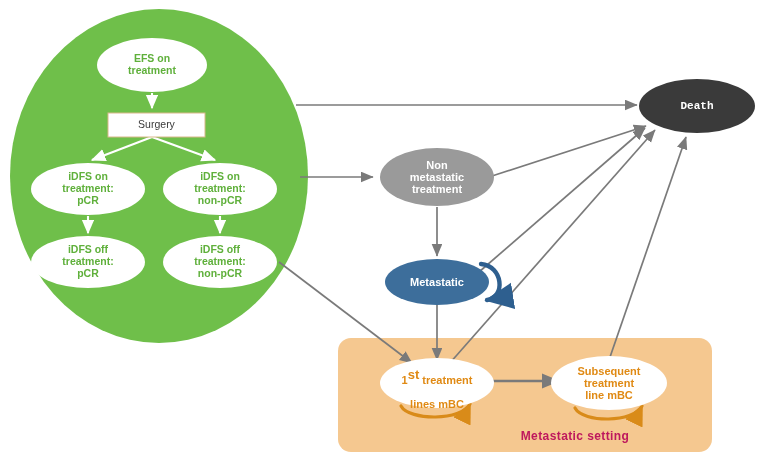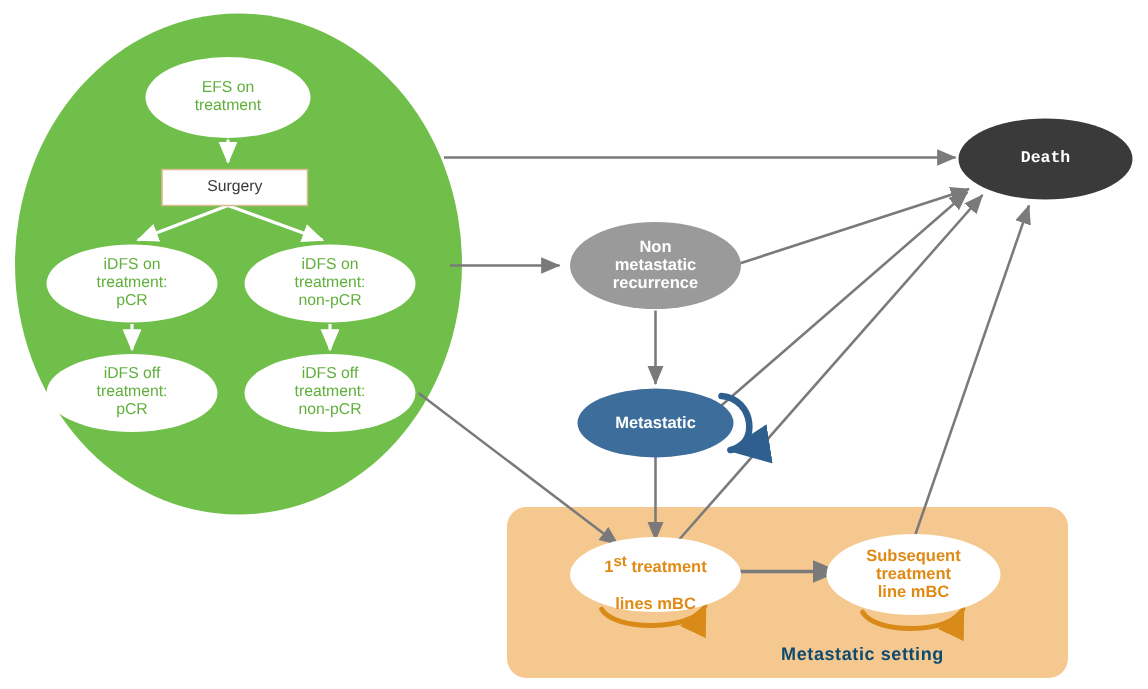--- a/index.html
+++ b/index.html
@@ -5,26 +5,26 @@
 <style>
   html,body{margin:0;padding:0;background:#ffffff;}
   body{font-family:"Liberation Sans",sans-serif;}
   #stage{position:relative;width:765px;height:459px;background:#ffffff;overflow:hidden;}
   #svgroot{position:absolute;left:0;top:0;width:765px;height:459px;}
   .node-label{
     position:absolute;display:flex;align-items:center;justify-content:center;
     text-align:center;line-height:1.12;pointer-events:none;
     white-space:pre-line;
   }
-  .lbl-green{color:#5FB03B;font-weight:normal;font-size:10.5px;}
+  .lbl-green{color:#5FB03B;font-weight:bold;font-size:10.5px;}
   .lbl-surgery{color:#3a3a3a;font-weight:normal;font-size:10.5px;}
   .lbl-white{color:#ffffff;font-weight:bold;font-size:11px;}
   .lbl-orange{color:#E08A14;font-weight:bold;font-size:11px;}
-  .lbl-region{color:#0c4a6e;font-weight:bold;font-size:12px;letter-spacing:.4px;}
-  .sup{font-size:10px;vertical-align:super;text-align:center;}
+  .lbl-region{color:#be185d;font-weight:bold;font-size:12px;letter-spacing:.4px;}
+  .sup{font-size:13px;vertical-align:super;text-align:center;}
 </style>
 </head>
 <body>
 
 <div id="stage">
 
   <svg id="svgroot" viewBox="0 0 765 459">
     <defs>
       <marker id="ah-gray" markerWidth="9" markerHeight="9" refX="7.2" refY="3.2" orient="auto" markerUnits="strokeWidth">
         <path d="M0,0 L7.6,3.2 L0,6.4 z" fill="#7A7A7A"></path>
@@ -119,21 +119,21 @@
   <div class="node-label lbl-green" style="left:31px;top:236px;width:114px;height:52px;">iDFS off
 treatment:
 pCR</div>
 
   <div class="node-label lbl-green" style="left:163px;top:236px;width:114px;height:52px;">iDFS off
 treatment:
 non-pCR</div>
 
   <div class="node-label lbl-white" style="left:380px;top:148px;width:114px;height:58px;">Non
 metastatic
-recurrence</div>
+treatment</div>
 
   <div class="node-label lbl-white" style="left:385px;top:259px;width:104px;height:46px;">Metastatic</div>
 
   <div class="node-label lbl-white" style="left:639px;top:79px;width:116px;height:54px;font-family:Liberation Mono, monospace;">Death</div>
 
   <div class="node-label lbl-orange" style="left:380px;top:358px;width:114px;height:50px;">
     <span>
       <span>1</span><span class="sup">st</span><span> treatment</span><br>
       <span>lines mBC</span>
     </span>

